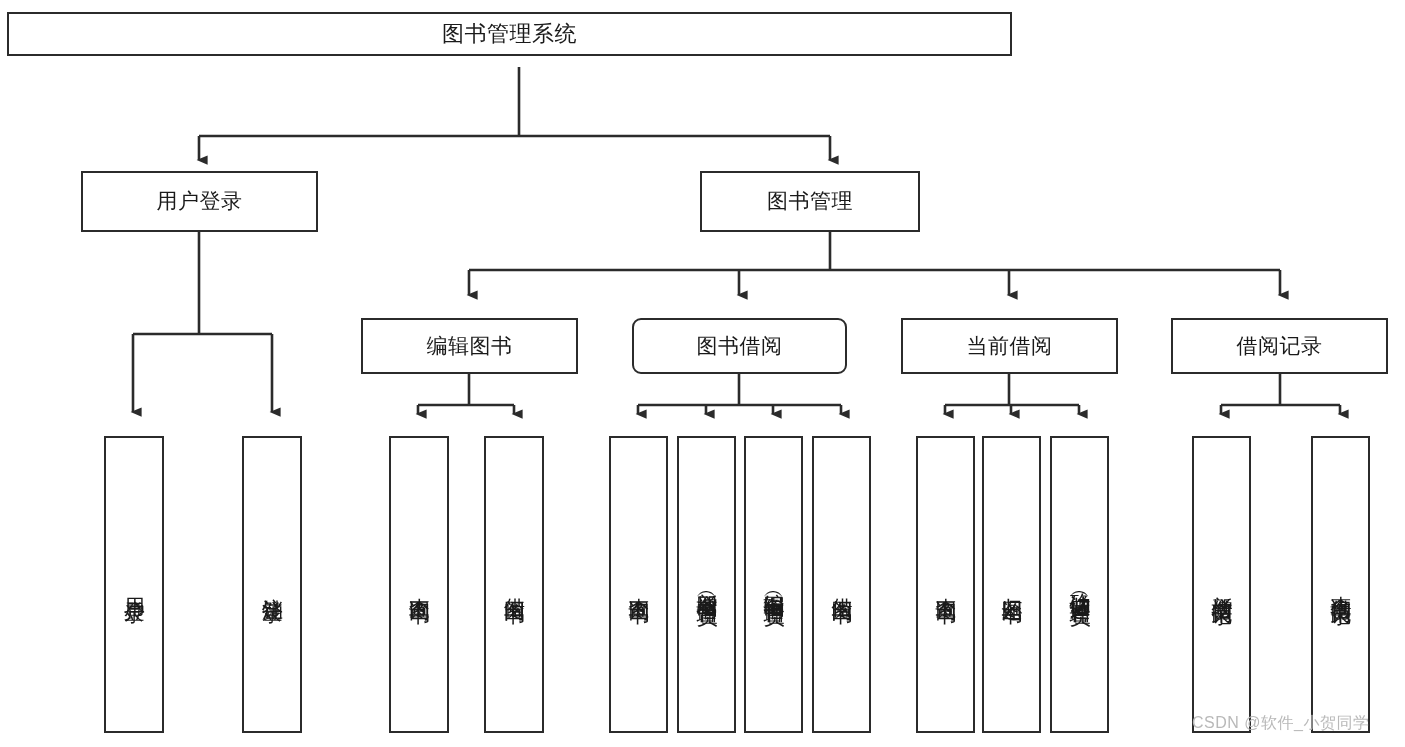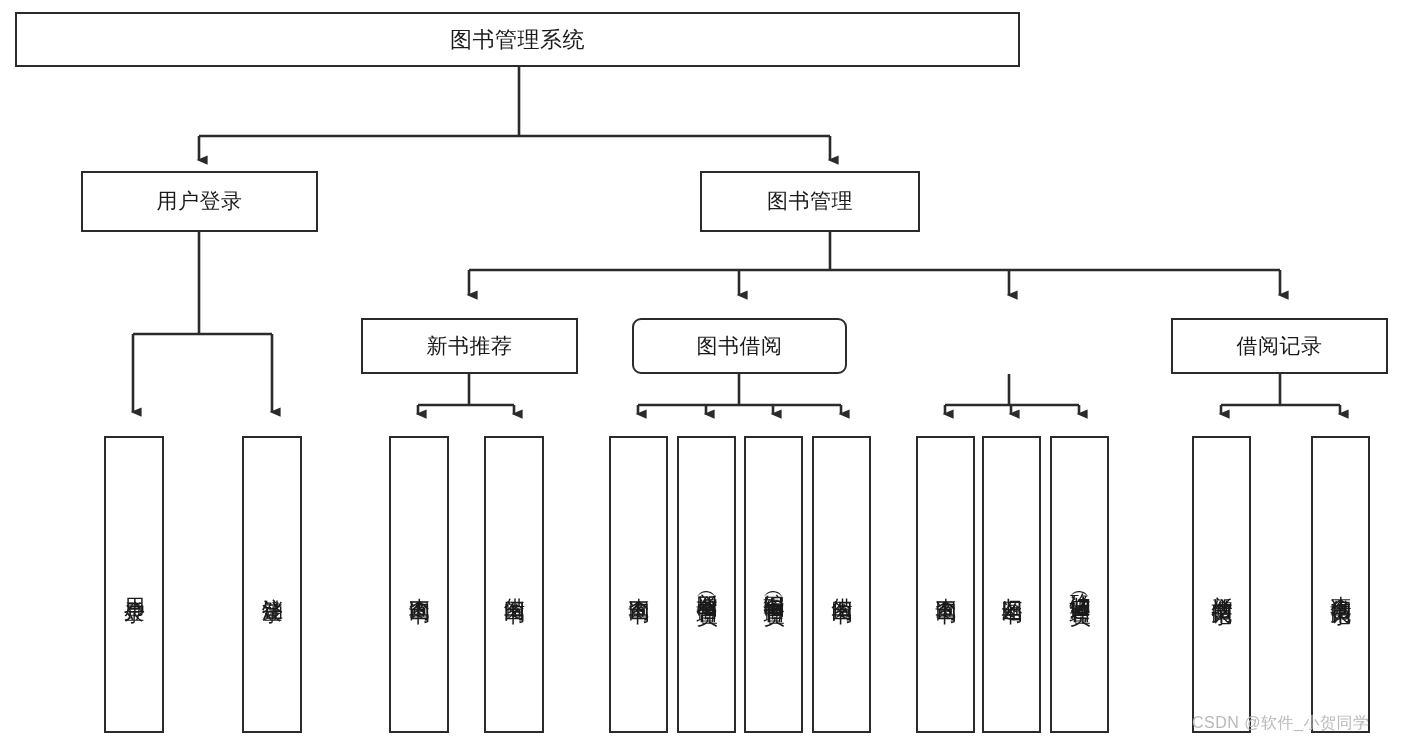--- a/index.html
+++ b/index.html
@@ -120,37 +120,40 @@
       <path d="M1011,405 L1011,414" marker-end="url(#arrow)"></path>
       <path d="M1079,405 L1079,414" marker-end="url(#arrow)"></path>
 
       <path d="M1280,374 L1280,405"></path>
       <path d="M1221,405 L1340,405"></path>
       <path d="M1221,405 L1221,414" marker-end="url(#arrow)"></path>
       <path d="M1340,405 L1340,414" marker-end="url(#arrow)"></path>
     </g>
   </svg>
 
-  <div class="node horiz root" style="left:15px; top:12px; width:1005px; height:55px;">
+  <div class="node horiz root" style="left:7px; top:12px; width:1005px; height:44px;">
     <span class="cap">图书管理系统</span>
   </div>
 
   <div class="node horiz" style="left:81px; top:171px; width:237px; height:61px;">
     <span class="cap">用户登录</span>
   </div>
   <div class="node horiz" style="left:700px; top:171px; width:220px; height:61px;">
     <span class="cap">图书管理</span>
   </div>
 
   <div class="node horiz" style="left:361px; top:318px; width:217px; height:56px;">
-    <span class="cap">新书推荐</span>
+    <span class="cap">编辑图书</span>
   </div>
   <div class="node horiz" style="left:632px; top:318px; width:215px; height:56px;border-radius:9px;">
     <span class="cap">图书借阅</span>
   </div>
+  <div class="node horiz" style="left:901px; top:318px; width:217px; height:56px;">
+    <span class="cap">当前借阅</span>
+  </div>
   <div class="node horiz" style="left:1171px; top:318px; width:217px; height:56px;">
     <span class="cap">借阅记录</span>
   </div>
 
   <div class="node vert" style="left:104px; top:436px; width:60px; height:297px;">
     <span class="cap">用户登录</span>
   </div>
   <div class="node vert" style="left:242px; top:436px; width:60px; height:297px;">
     <span class="cap">注销登录</span>
   </div>

